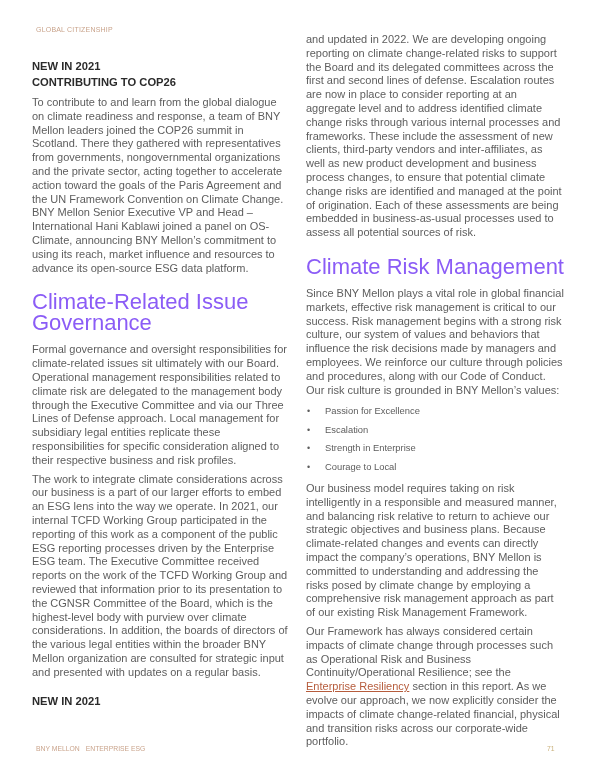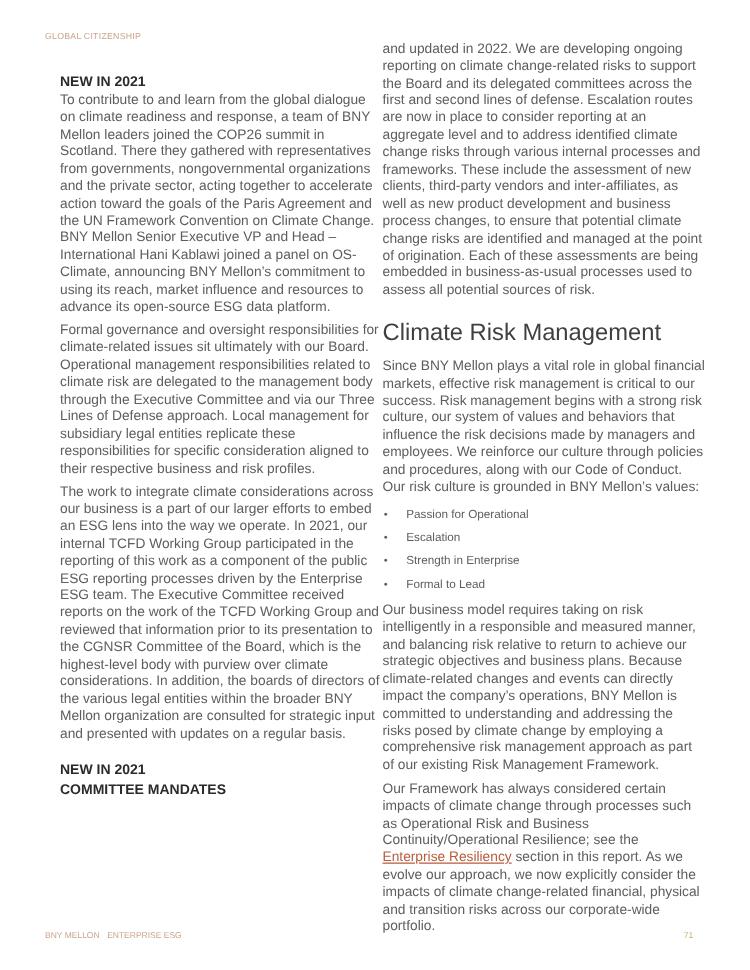--- a/index.html
+++ b/index.html
@@ -5,30 +5,30 @@
   html, body { margin: 0; padding: 0; background: #ffffff; }
   body {
     width: 600px; height: 776px; position: relative; overflow: hidden;
     font-family: "Liberation Sans", sans-serif; color: #5a5a5a;
   }
   .running-head {
     position: absolute; left: 36px; top: 26px;
     font-size: 7px; letter-spacing: 0.2px; color: #c9a38b; text-transform: uppercase;
   }
   .col { position: absolute; top: 58px; width: 258px; }
-  .col.left { left: 48px; }
+  .col.left { left: 32px; }
   .col.right { left: 306px; top: 33px; }
   .eyebrow {
     font-size: 11.2px; font-weight: bold; color: #2b2b2b; line-height: 16px; margin: 0;
   }
   p {
     margin: 0 0 5px 0; font-size: 11px; line-height: 13.8px; color: #5d5d5d;
   }
   h2 {
-    font-size: 19px; font-weight: normal; color: #404040; margin: 16px 0 10px 0; line-height: 21px;
+    font-size: 22px; font-weight: normal; color: #8b5cf6; margin: 16px 0 10px 0; line-height: 21px;
   }
   ul { list-style: none; margin: 4px 0 6px 0; padding: 0; }
   li { font-size: 9.4px; line-height: 18.4px; color: #5d5d5d; display: flex; }
   .bullet { width: 18px; flex: none; font-size: 9px; padding-left: 1px; }
   a.link { color: #b65c3c; text-decoration: underline; }
   .footer-left {
     position: absolute; left: 36px; top: 745px; font-size: 6.8px; color: #c9a38b;
   }
   .footer-left span + span { margin-left: 6px; }
   .footer-page {
@@ -36,56 +36,57 @@
   }
 </style>
 </head>
 <body>
 
 <div class="running-head">GLOBAL CITIZENSHIP</div>
 
 <div class="col left">
   <section>
     <div class="eyebrow">NEW IN 2021</div>
+    <div class="eyebrow" style="margin-bottom:6px;">CONTRIBUTING TO COP26</div>
     <p>To contribute to and learn from the global dialogue on climate readiness and response, a team of BNY Mellon leaders joined the COP26 summit in Scotland. There they gathered with representatives from governments, nongovernmental organizations and the private sector, acting together to accelerate action toward the goals of the Paris Agreement and the UN Framework Convention on Climate Change. BNY Mellon Senior Executive VP and Head – International Hani Kablawi joined a panel on OS-Climate, announcing BNY Mellon’s commitment to using its reach, market influence and resources to advance its open-source ESG data platform.</p>
   </section>
 
   <section>
+    <h2>Climate-Related Issue Governance</h2>
     <p>Formal governance and oversight responsibilities for climate-related issues sit ultimately with our Board. Operational management responsibilities related to climate risk are delegated to the management body through the Executive Committee and via our Three Lines of Defense approach. Local management for subsidiary legal entities replicate these responsibilities for specific consideration aligned to their respective business and risk profiles.</p>
     <p>The work to integrate climate considerations across our business is a part of our larger efforts to embed an ESG lens into the way we operate. In 2021, our internal TCFD Working Group participated in the reporting of this work as a component of the public ESG reporting processes driven by the Enterprise ESG team. The Executive Committee received reports on the work of the TCFD Working Group and reviewed that information prior to its presentation to the CGNSR Committee of the Board, which is the highest-level body with purview over climate considerations. In addition, the boards of directors of the various legal entities within the broader BNY Mellon organization are consulted for strategic input and presented with updates on a regular basis.</p>
   </section>
 
   <section style="margin-top:14px;">
     <div class="eyebrow">NEW IN 2021</div>
-    <div class="eyebrow" style="margin-bottom:6px;">COMMITTEE MANDATES</div>
   </section>
 </div>
 
 <div class="col right">
   <p>and updated in 2022. We are developing ongoing reporting on climate change-related risks to support the Board and its delegated committees across the first and second lines of defense. Escalation routes are now in place to consider reporting at an aggregate level and to address identified climate change risks through various internal processes and frameworks. These include the assessment of new clients, third-party vendors and inter-affiliates, as well as new product development and business process changes, to ensure that potential climate change risks are identified and managed at the point of origination. Each of these assessments are being embedded in business-as-usual processes used to assess all potential sources of risk.</p>
 
   <section>
     <h2>Climate Risk Management</h2>
     <p>Since BNY Mellon plays a vital role in global financial markets, effective risk management is critical to our success. Risk management begins with a strong risk culture, our system of values and behaviors that influence the risk decisions made by managers and employees. We reinforce our culture through policies and procedures, along with our Code of Conduct. Our risk culture is grounded in BNY Mellon’s values:</p>
     <ul>
       <li>
         <span class="bullet">•</span>
-        <span>Passion for Operational</span>
+        <span>Passion for Excellence</span>
       </li>
       <li>
         <span class="bullet">•</span>
         <span>Escalation</span>
       </li>
       <li>
         <span class="bullet">•</span>
         <span>Strength in Enterprise</span>
       </li>
       <li>
         <span class="bullet">•</span>
-        <span>Formal to Lead</span>
+        <span>Courage to Local</span>
       </li>
     </ul>
     <p>Our business model requires taking on risk intelligently in a responsible and measured manner, and balancing risk relative to return to achieve our strategic objectives and business plans. Because climate-related changes and events can directly impact the company’s operations, BNY Mellon is committed to understanding and addressing the risks posed by climate change by employing a comprehensive risk management approach as part of our existing Risk Management Framework.</p>
     <p><span>Our Framework has always considered certain impacts of climate change through processes such as Operational Risk and Business Continuity/Operational Resilience; see the </span><a class="link" href="#">Enterprise Resiliency</a><span> section in this report. As we evolve our approach, we now explicitly consider the impacts of climate change-related financial, physical and transition risks across our corporate-wide portfolio.</span></p>
   </section>
 </div>
 
 <div class="footer-left">
   <span>BNY MELLON</span><span>ENTERPRISE ESG</span>
 </div>

